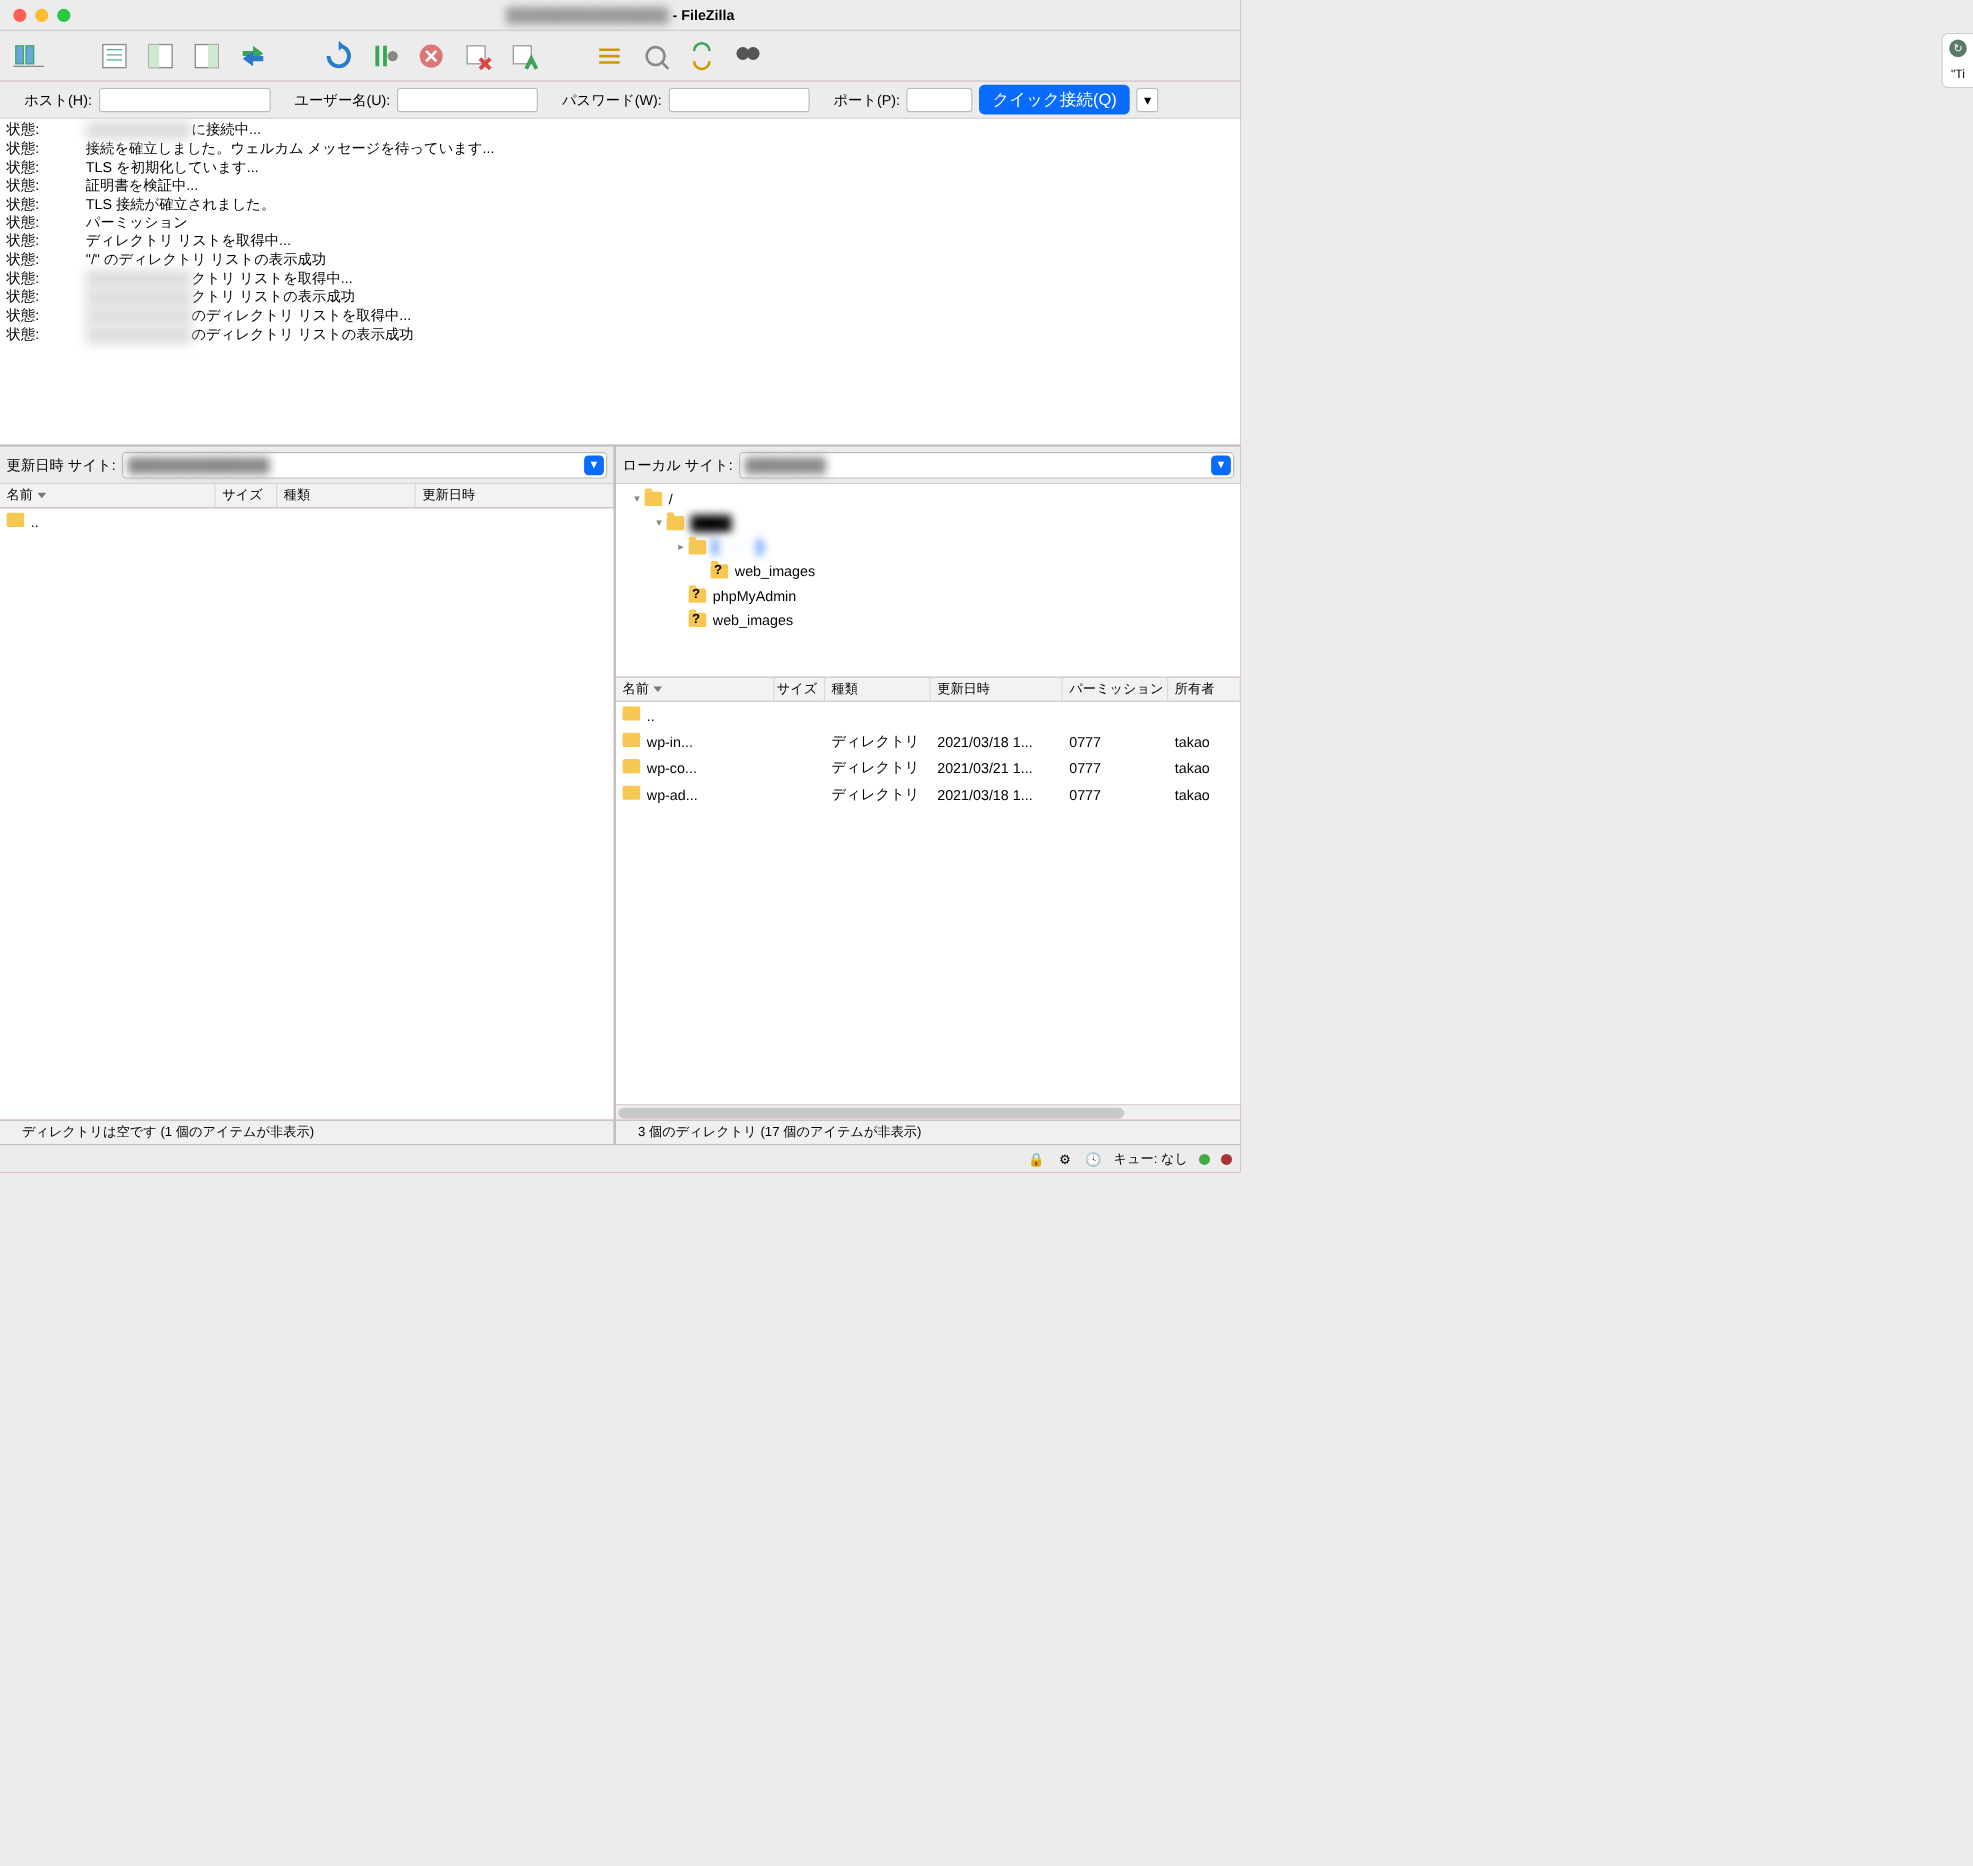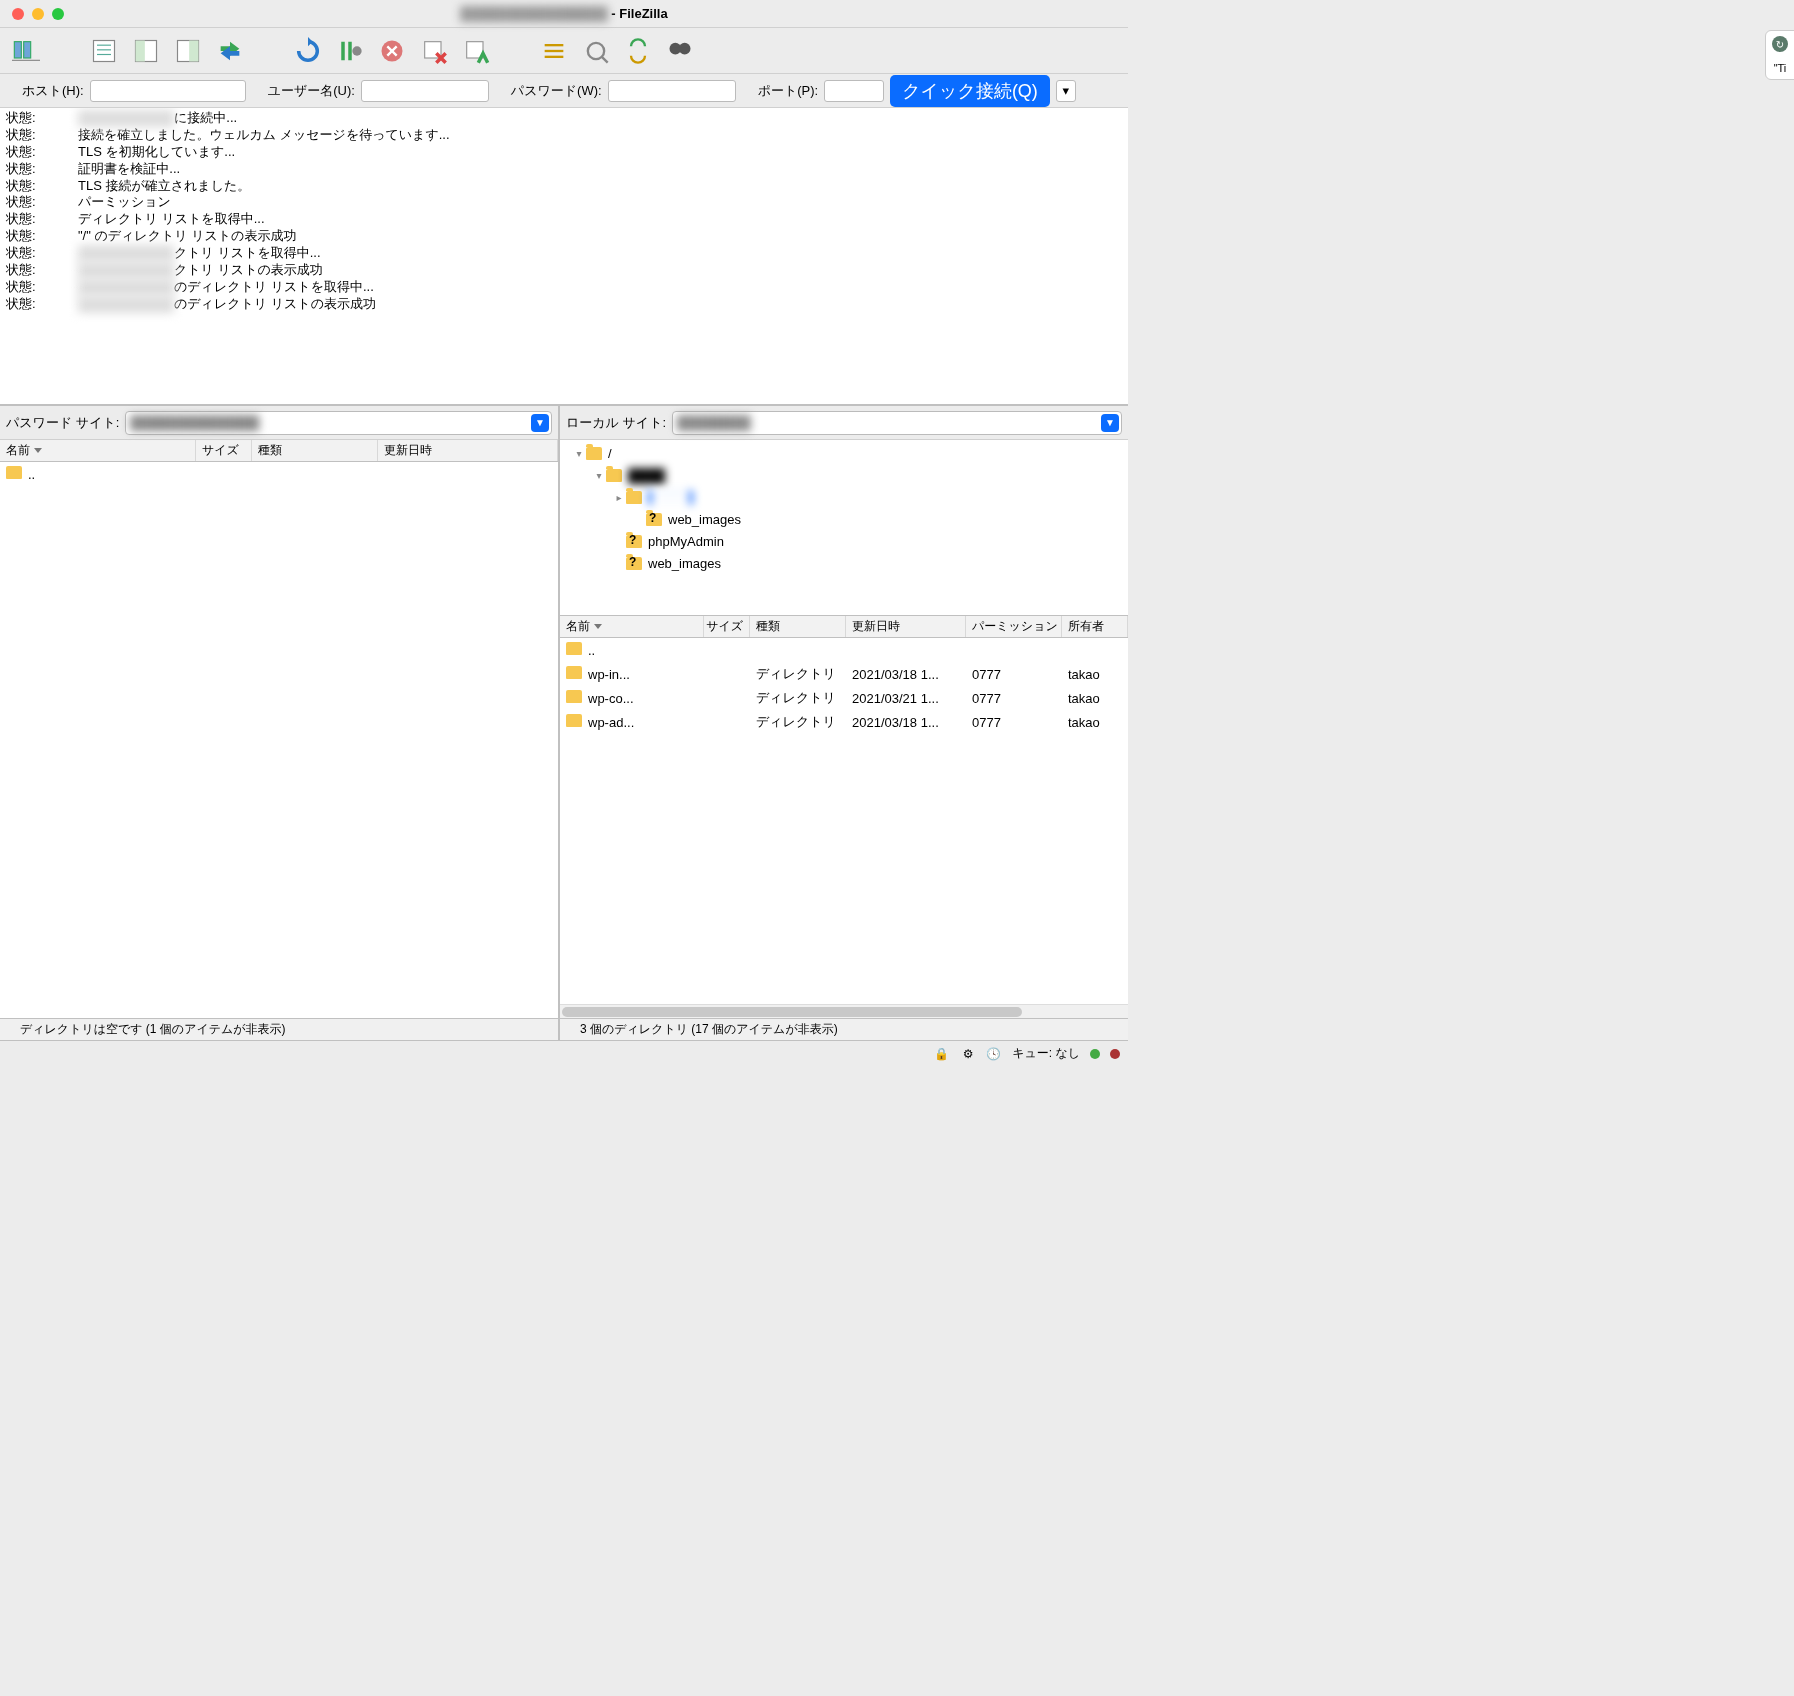--- a/index.html
+++ b/index.html
@@ -21,21 +21,21 @@
 
 .toolbar { height: 46px; background: #ececec; display: flex; align-items: center; padding: 0 8px; gap: 6px; border-bottom: 1px solid #d0d0d0; }
 .tbtn { width: 36px; height: 36px; display: flex; align-items: center; justify-content: center; border-radius: 3px; }
 .tbtn svg { width: 28px; height: 28px; }
 .tgap { width: 30px; }
 
 
 .quickbar { height: 34px; background: #ececec; display: flex; align-items: center; padding: 0 6px; gap: 6px; border-bottom: 1px solid #d0d0d0; font-size: 13px; }
 .quickbar label { white-space: nowrap; margin-left: 16px; }
 .quickbar input { height: 22px; border: 1px solid #bbb; border-radius: 3px; padding: 0 4px; background: #fff; }
-.qbtn { background: #0a6cff; color: #fff; border: none; border-radius: 5px; padding: 4px 12px; font-size: 18px; }
+.qbtn { background: #0a6cff; color: #fff; border: none; border-radius: 5px; padding: 4px 12px; font-size: 15px; }
 .qdrop { width: 20px; height: 22px; background:#fff; border:1px solid #bbb; border-radius:3px; display:flex; align-items:center; justify-content:center; }
 
 
 .log { height: 298px; background: #fff; overflow: auto; padding: 2px 6px; border-bottom: 2px solid #c0c0c0; font-size: 13px; line-height: 1.3; }
 .log .row { display: flex; }
 .log .lbl { width: 72px; flex-shrink: 0; }
 .log .blur { filter: blur(5px); background: #ddd; color: transparent; display: inline-block; width: 96px; }
 
 
 .main { flex: 1; display: flex; min-height: 0; }
@@ -254,21 +254,21 @@
       <div class="row">
         <span class="lbl">状態:</span>
         <span><span class="blur">████████</span>のディレクトリ リストの表示成功</span>
       </div>
     </div>
 
   <div class="main">
 
     <div class="pane left">
       <div class="sitebar">
-        <span>パスワード サイト:</span>
+        <span>更新日時 サイト:</span>
         <div class="combo">
           <span class="blur">██████████████</span>
           <span class="drop">▼</span>
         </div>
       </div>
       <div class="listhdr">
         <div class="col sort" style="width:196px">名前</div>
         <div class="col" style="width:56px">サイズ</div>
         <div class="col" style="width:126px">種類</div>
         <div class="col" style="flex:1">更新日時</div>

